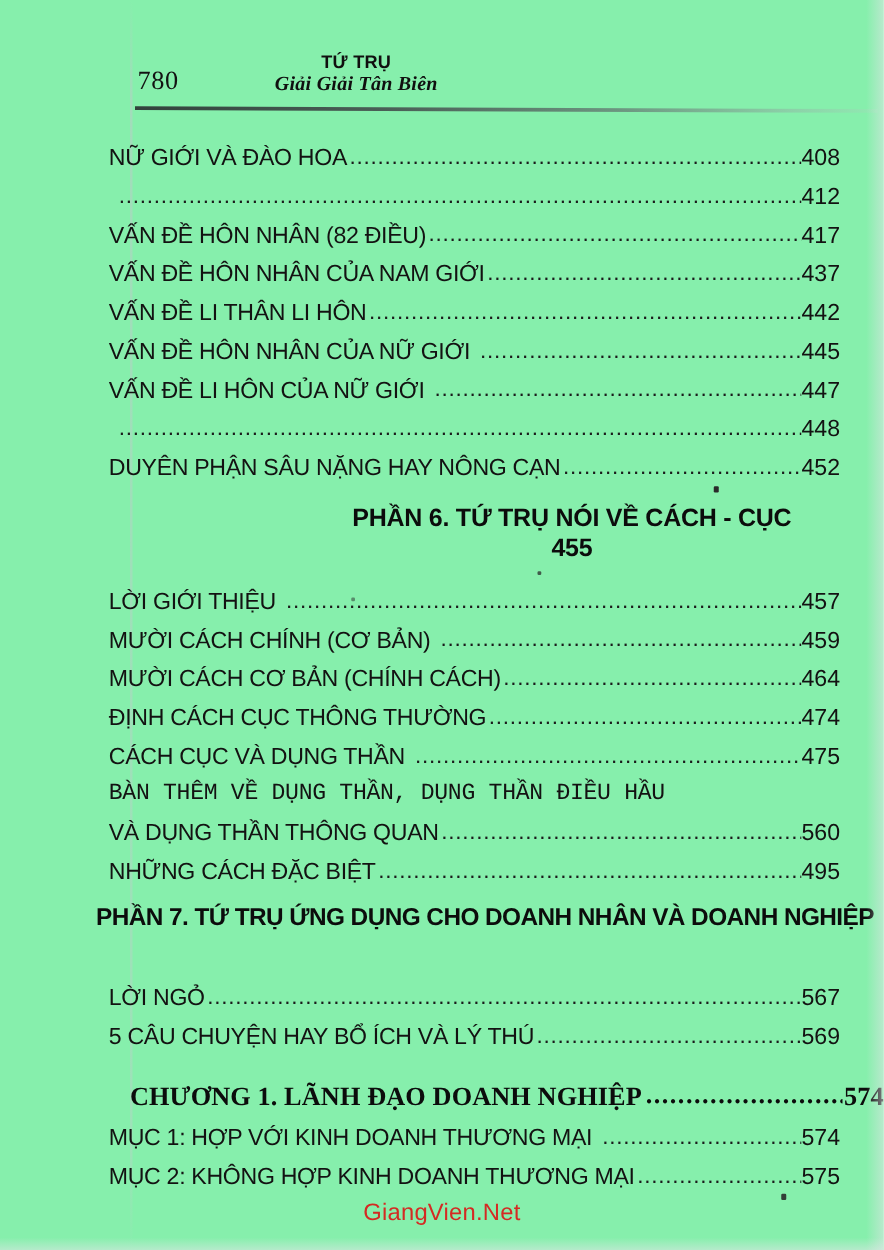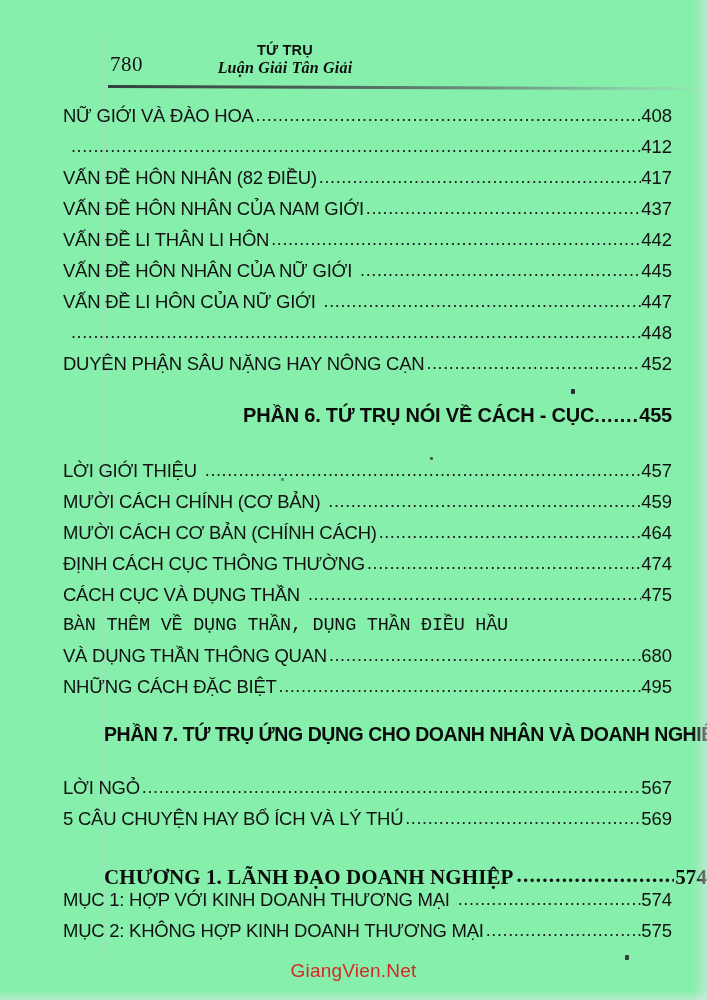--- a/index.html
+++ b/index.html
@@ -74,23 +74,23 @@
 
   
   .toc {
     position: absolute;
     left: 0; top: 105px;
     width: 707px;
   }
   .row {
     position: relative;
     display: flex;
-    align-items: flex-start;
+    align-items: flex-end;
     height: 31px;
-    padding-left: 63px;
+    padding-left: 87px;
     padding-right: 35px;
     box-sizing: border-box;
   }
   .row .label {
     white-space: nowrap;
     font-size: 18.5px;
     font-weight: 400;
     letter-spacing: -0.25px;
     line-height: 21px;
     color: #131212;
@@ -119,23 +119,24 @@
   .row.gap .leader { margin-left: 8px; }
 
   
   .row.cont { height: 30px; font-family: Liberation Mono, monospace; }
   .row.cont .label { font-size: 18.5px; }
 
   
   .part {
     position: relative;
     display: flex;
-    align-items: flex-start;
+    align-items: center;
     box-sizing: border-box;
     white-space: nowrap;
+    flex-direction: column;
   }
   .part .label,
   .part .pageno {
     font-weight: bold;
     font-size: 20px;
     letter-spacing: -0.2px;
     line-height: 23px;
     color: #0c0c0c;
   }
   .part .leader {
@@ -250,21 +251,21 @@
 <body>
 
 <div class="page">
 
   <div class="gutter"></div>
 
   <div class="runhead">
     <div class="folio">780</div>
     <div class="runhead-titles">
       <div class="runhead-main">TỨ TRỤ</div>
-      <div class="runhead-sub">Luận Giải Tân Giải</div>
+      <div class="runhead-sub">Giải Giải Tân Biên</div>
     </div>
   </div>
   <div class="rule"></div>
 
   <div class="toc" id="toc">
       <div class="row">
         <span class="label">NỮ GIỚI VÀ ĐÀO HOA</span>
         <span class="leader">...................................................................................................................................................................................................</span>
         <span class="pageno">408</span>
       </div>
@@ -337,21 +338,21 @@
         <span class="label">CÁCH CỤC VÀ DỤNG THẦN</span>
         <span class="leader">...................................................................................................................................................................................................</span>
         <span class="pageno">475</span>
       </div>
       <div class="row cont">
         <span class="label">BÀN THÊM VỀ DỤNG THẦN, DỤNG THẦN ĐIỀU HẦU</span>
       </div>
       <div class="row">
         <span class="label">VÀ DỤNG THẦN THÔNG QUAN</span>
         <span class="leader">...................................................................................................................................................................................................</span>
-        <span class="pageno">680</span>
+        <span class="pageno">560</span>
       </div>
       <div class="row">
         <span class="label">NHỮNG CÁCH ĐẶC BIỆT</span>
         <span class="leader">...................................................................................................................................................................................................</span>
         <span class="pageno">495</span>
       </div>
       <div class="sp-16"></div>
       <div class="part part7">
         <span class="label">PHẦN 7. TỨ TRỤ ỨNG DỤNG CHO DOANH NHÂN VÀ DOANH NGHIỆP</span>
       </div>

